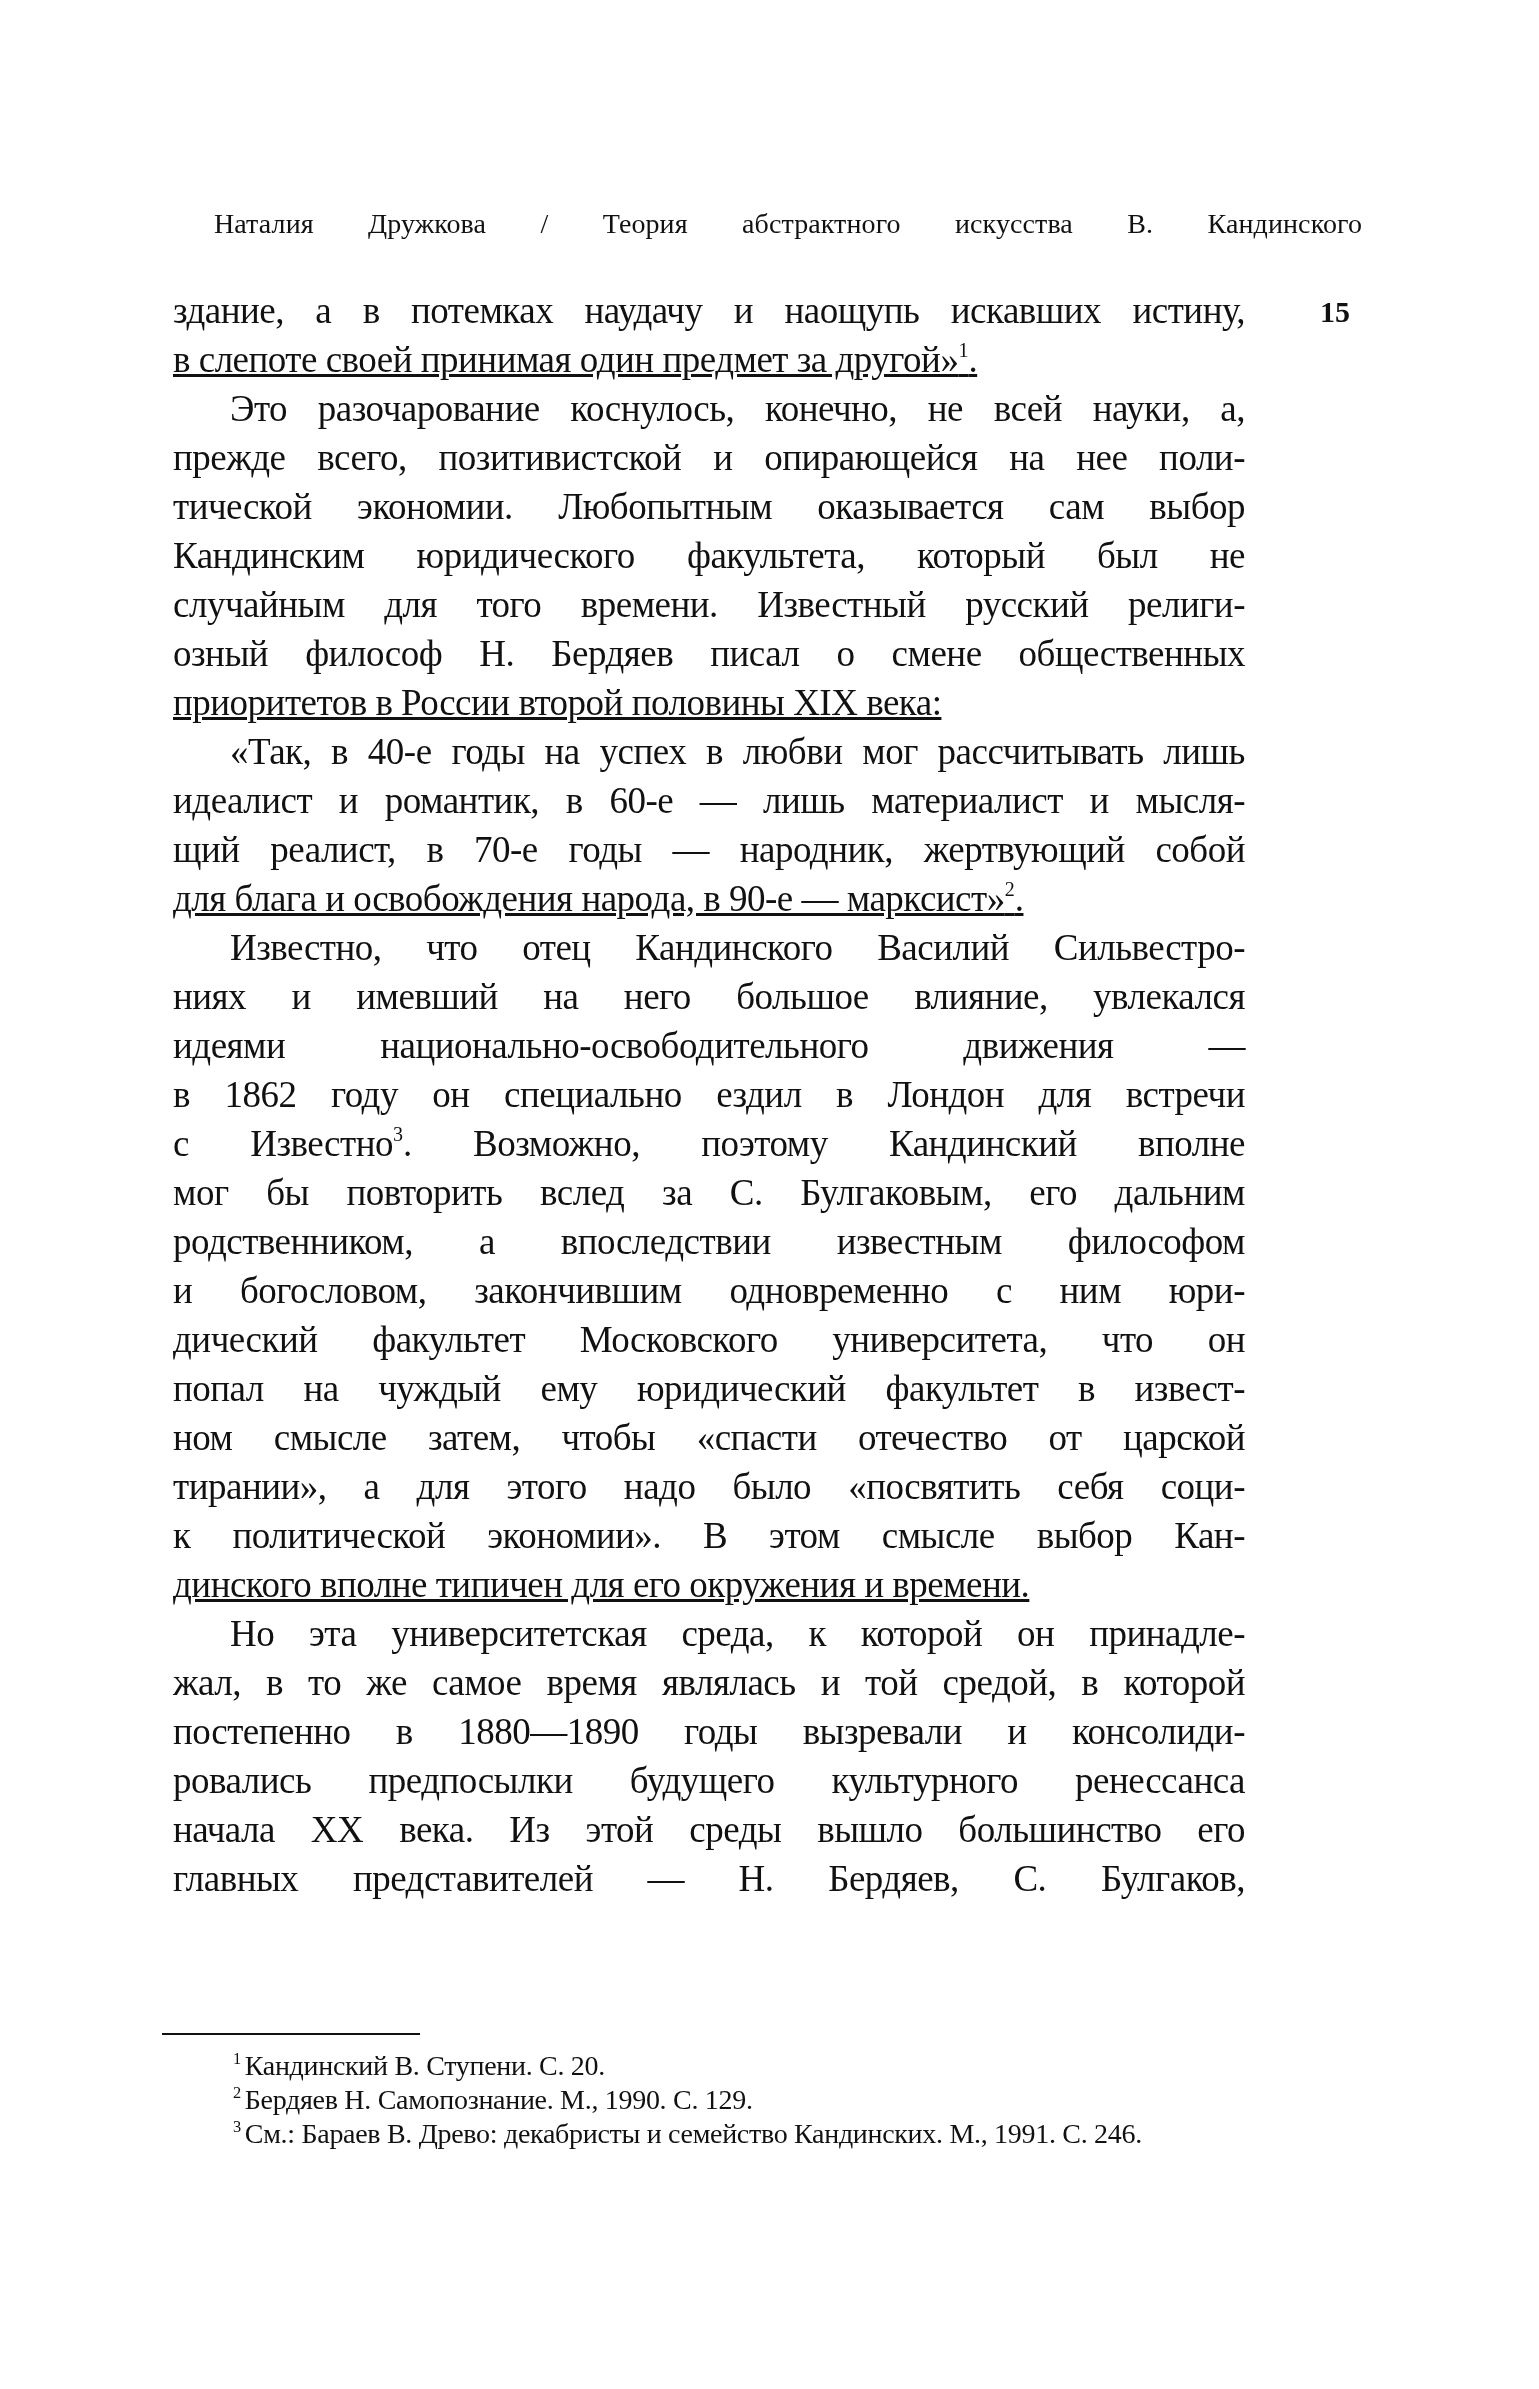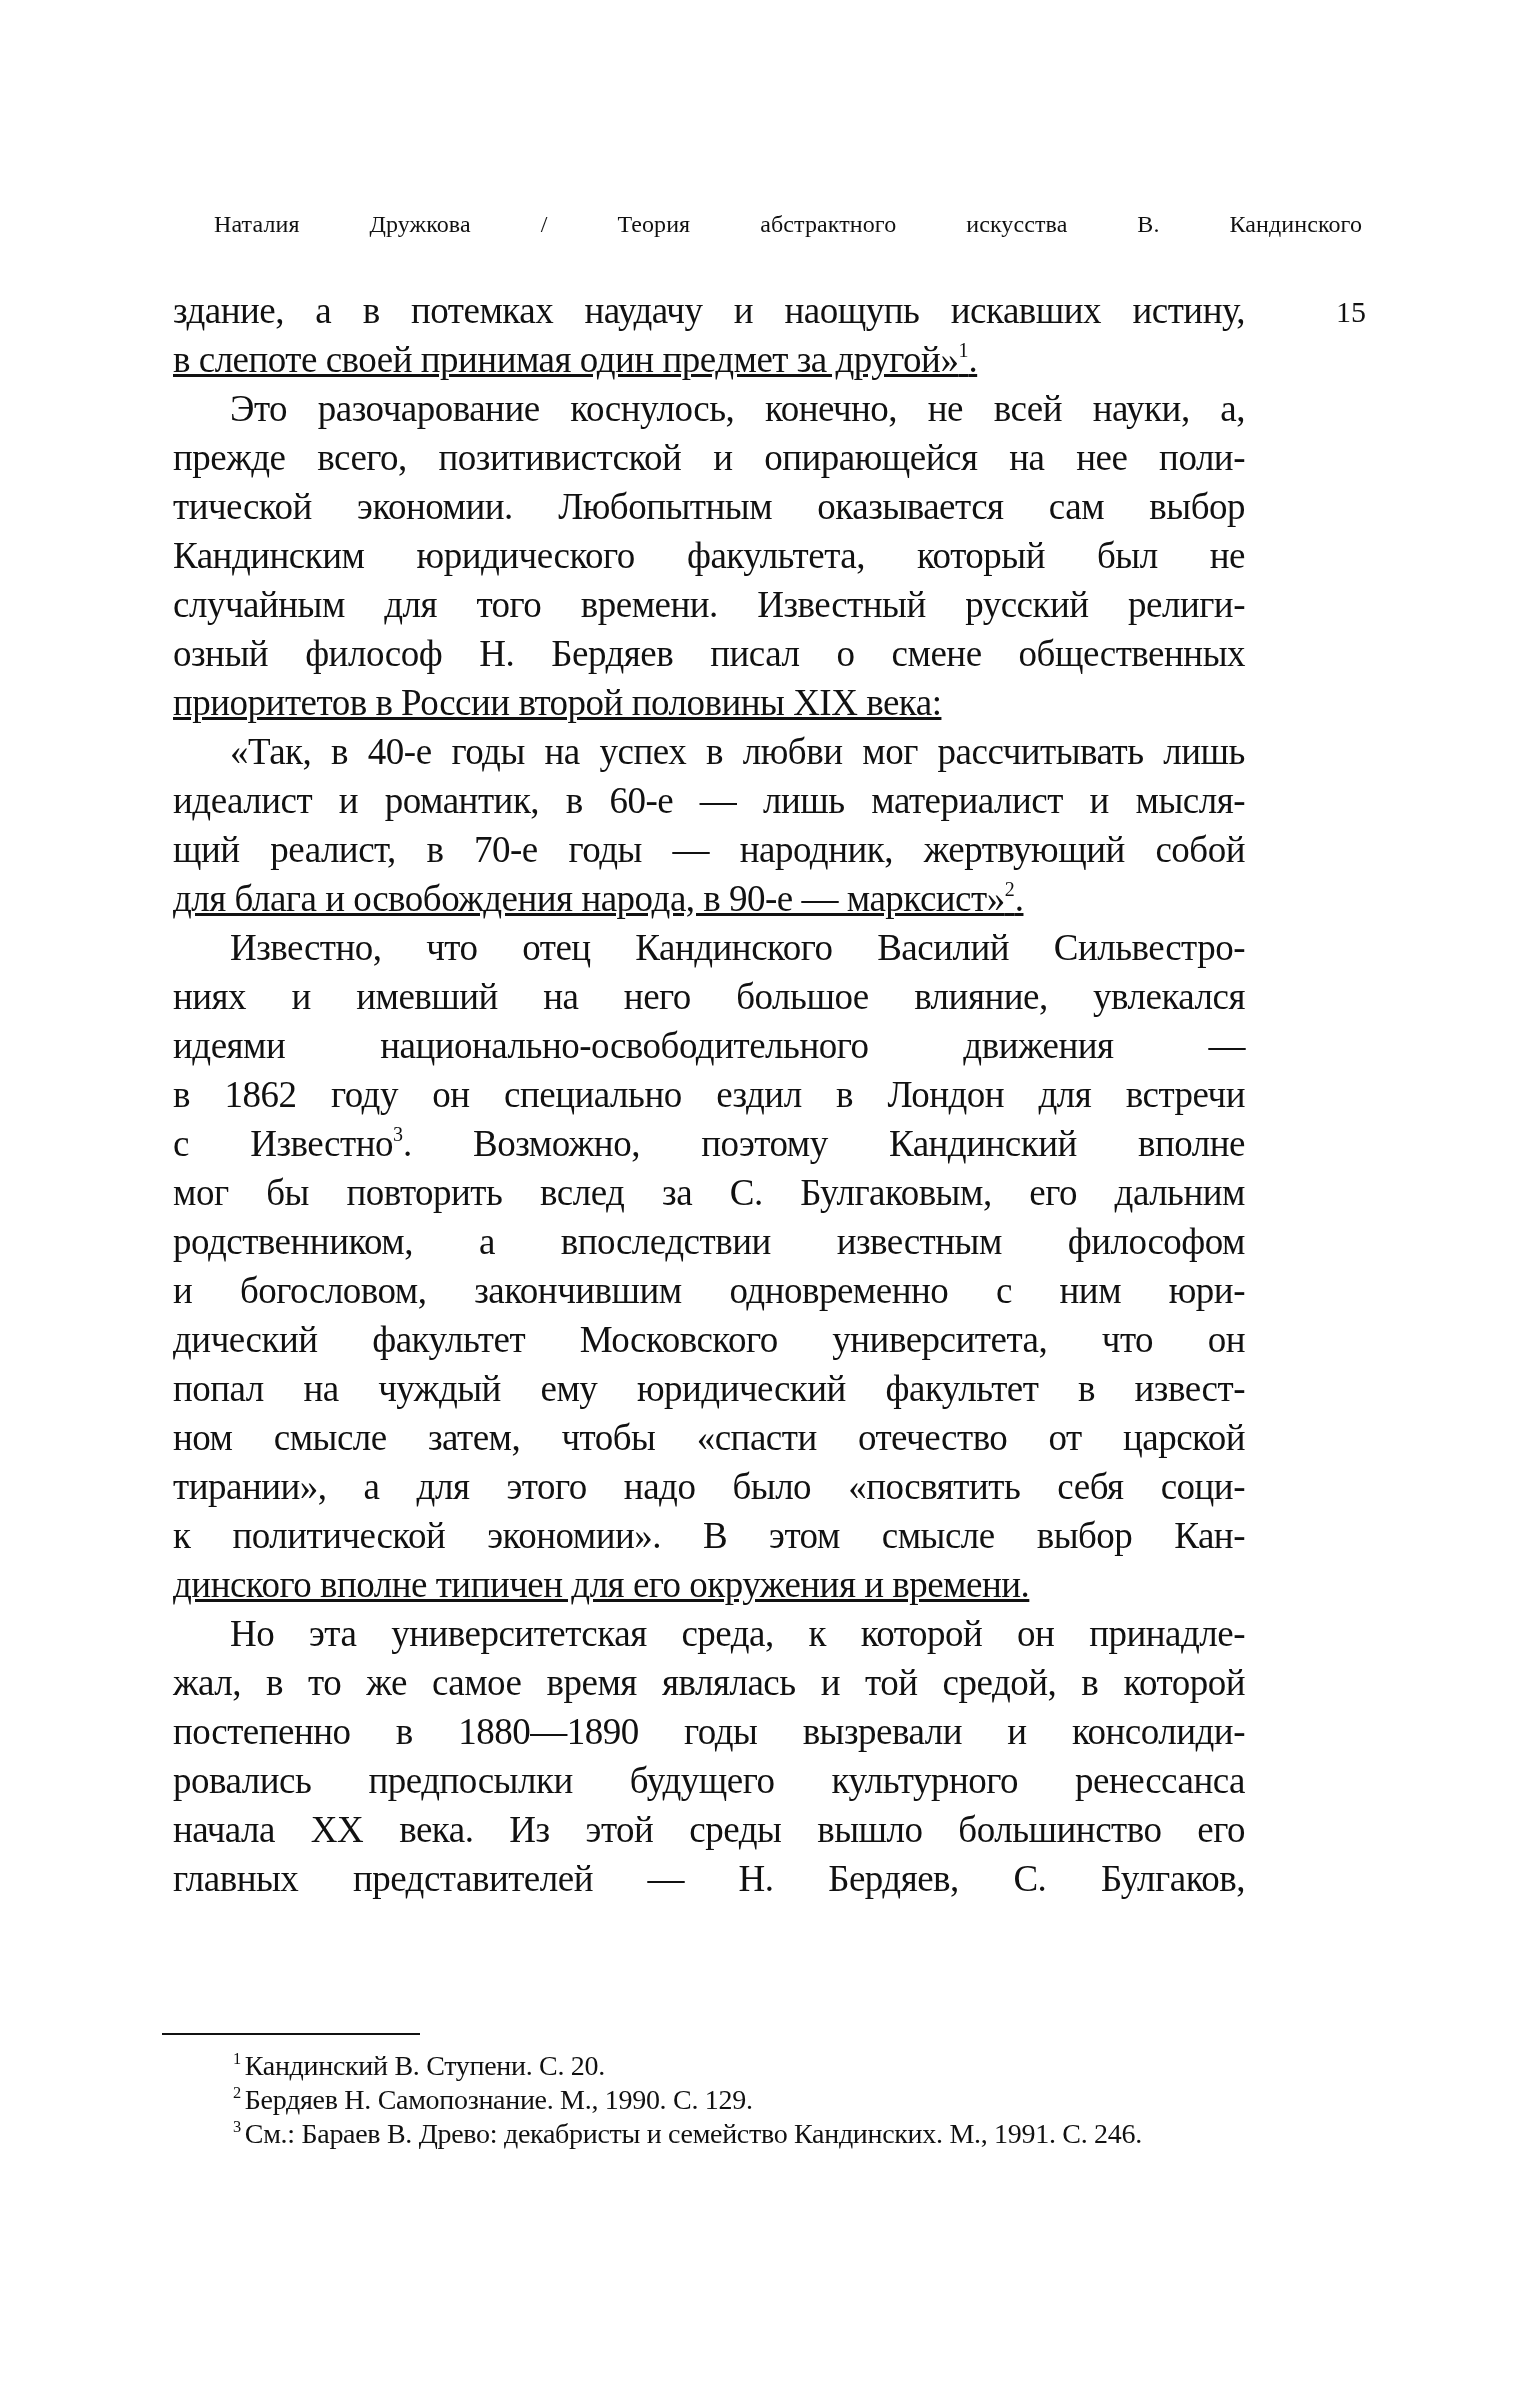--- a/index.html
+++ b/index.html
@@ -13,35 +13,34 @@
       position: relative;
       overflow: hidden;
       color: #111111;
       font-family: "Liberation Serif", "DejaVu Serif", serif;
     }
     .running-header {
       position: absolute;
       left: 214px;
       top: 202px;
       width: 1148px;
-      font-size: 24px;
+      font-size: 28px;
       line-height: 44px;
       white-space: nowrap;
       text-align: justify;
       text-align-last: justify;
       letter-spacing: 0.1px;
     }
     .page-number {
       position: absolute;
       left: 1320px;
       top: 290px;
       width: 46px;
-      text-align: right;
       font-size: 30px;
-      font-weight: normal;
+      font-weight: bold;
       line-height: 44px;
     }
     .body-text {
       position: absolute;
       left: 162px;
       top: 286px;
       width: 1083px;
     }
     .line {
       display: block;

